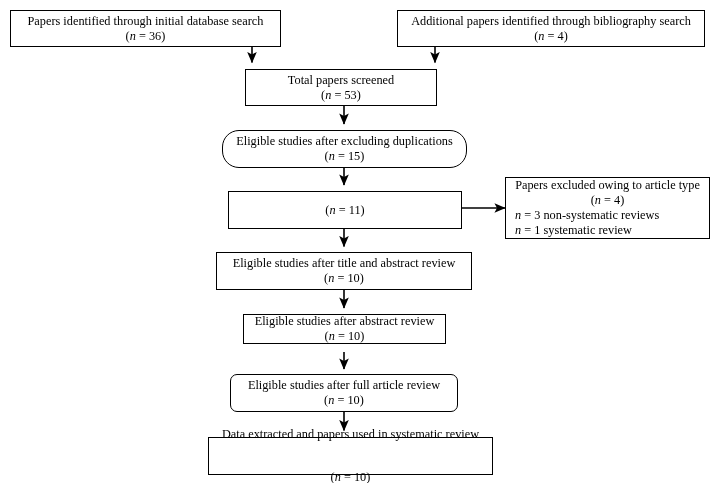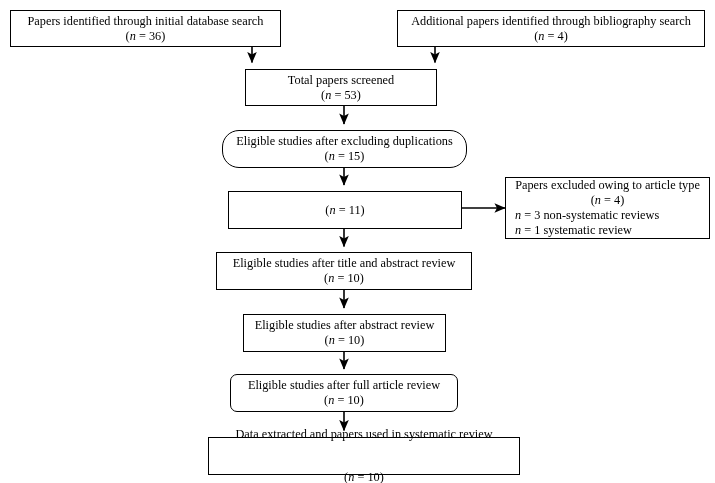--- a/index.html
+++ b/index.html
@@ -131,28 +131,28 @@
     <div class="line">(<span class="ital">n</span> = <span>4</span>)</div>
     <div class="line left"><span class="ital">n</span><span> = 3 non-systematic reviews</span></div>
     <div class="line left"><span class="ital">n</span><span> = 1 systematic review</span></div>
   </div>
 
   <div class="flow-box" style="left:216px; top:252px; width:256px; height:38px;">
     <div class="line">Eligible studies after title and abstract review</div>
     <div class="line">(<span class="ital">n</span> = <span>10</span>)</div>
   </div>
 
-  <div class="flow-box" style="left:243px; top:314px; width:203px; height:38px;">
+  <div class="flow-box" style="left:243px; top:314px; width:203px; height:30px;">
     <div class="line">Eligible studies after abstract review</div>
     <div class="line">(<span class="ital">n</span> = <span>10</span>)</div>
   </div>
 
   <div class="flow-box" style="left:230px; top:374px; width:228px; height:38px;border-radius:7px;">
     <div class="line">Eligible studies after full article review</div>
     <div class="line">(<span class="ital">n</span> = <span>10</span>)</div>
   </div>
 
-  <div class="flow-box" style="left:208px; top:437px; width:312px; height:38px;gap:28px;">
+  <div class="flow-box" style="left:208px; top:437px; width:285px; height:38px;gap:28px;">
     <div class="line">Data extracted and papers used in systematic review</div>
     <div class="line">(<span class="ital">n</span> = <span>10</span>)</div>
   </div>
 
 </div>
 
 </body></html>

